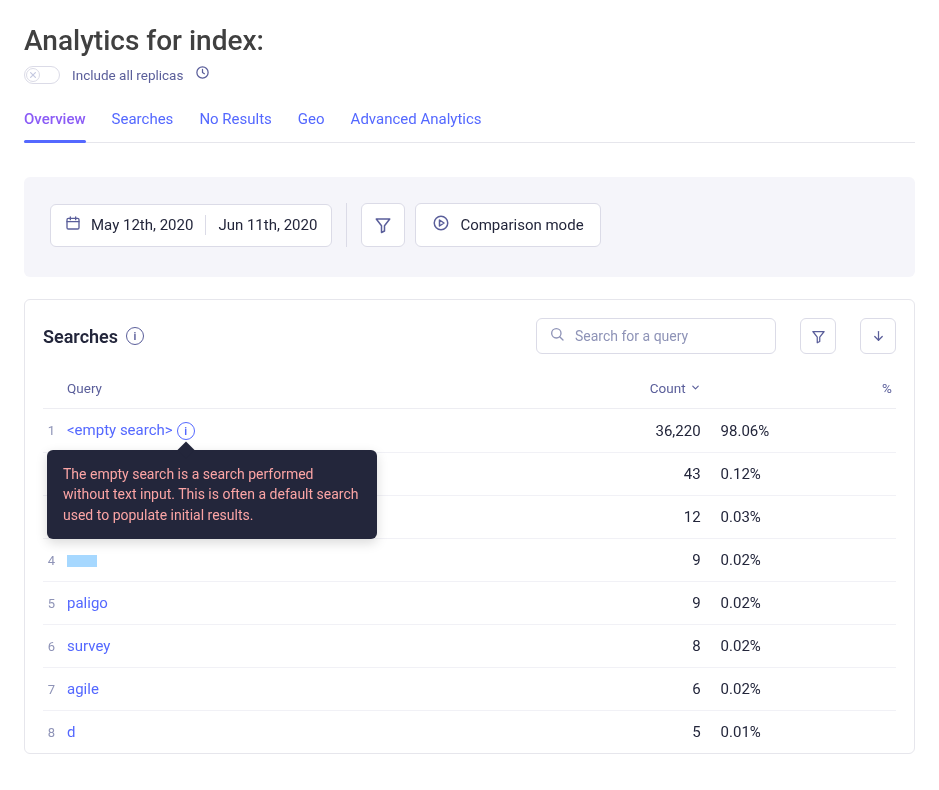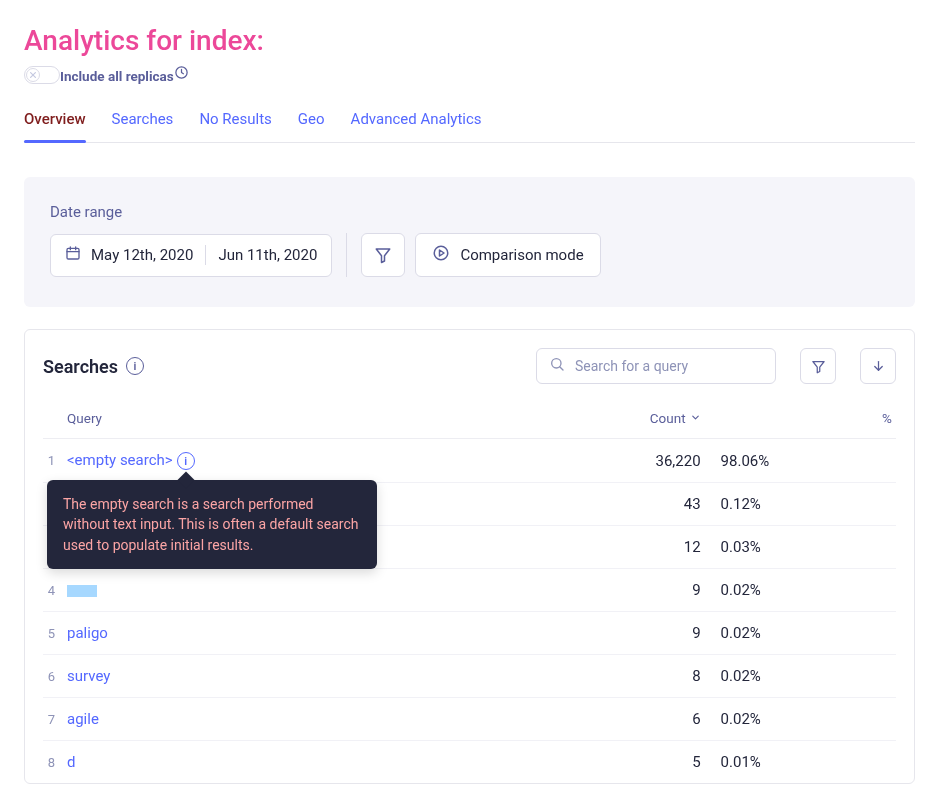--- a/index.html
+++ b/index.html
@@ -1,27 +1,27 @@
 <!DOCTYPE html>
 <html><head>
 <meta charset="utf-8">
 <style>
 * { box-sizing: border-box; margin: 0; padding: 0; font-family: -apple-system, BlinkMacSystemFont, "Segoe UI", Roboto, Helvetica, Arial, sans-serif; }
 body { background: #fff; color: #23263b; width: 939px; padding: 24px; }
-.page-title { font-size: 28px; font-weight: 500; color: #ec4899; display: flex; align-items: baseline; gap: 8px; }
+.page-title { font-size: 28px; font-weight: 500; color: #404040; display: flex; align-items: baseline; gap: 8px; }
 .page-title .index-name { font-weight: 600; }
-.subheader { display: flex; align-items: flex-end; margin-top: 8px; margin-bottom: 18px; font-weight: bold; }
+.subheader { display: flex; align-items: center; gap: 12px; margin-top: 8px; margin-bottom: 18px; }
 .toggle { width: 36px; height: 18px; border: 1px solid #dbdbe7; border-radius: 9px; background: #fff; position: relative; display: inline-flex; align-items: center; }
 .toggle .knob { width: 14px; height: 14px; border-radius: 50%; background: #fff; border: 1px solid #dbdbe7; position: absolute; left: 1px; display:flex; align-items:center; justify-content:center; }
 .toggle .knob svg { width: 8px; height: 8px; stroke: #c5c9e0; }
 .subheader-label { color: #5a5e9a; font-size: 13.5px; }
 .clock-icon { color: #5a5e9a; }
 .tabs { display: flex; gap: 26px; border-bottom: 1px solid #e6e6ec; }
 .tab { padding: 8px 0 14px 0; font-size: 15px; color: #5468ff; cursor: pointer; position: relative; }
-.tab.active { color: #7f1d1d; font-weight: 500; }
+.tab.active { color: #8b5cf6; font-weight: 500; }
 .tab.active::after { content:""; position:absolute; left:0; right:0; bottom:-1px; height:3px; background:#5468ff; border-radius:2px; }
 .date-panel { background:#f5f5fa; border-radius:6px; padding:26px 26px 30px 26px; margin-top:34px; }
 .date-panel-label { color:#5a5e9a; font-size:15px; margin-bottom:12px; }
 .date-row { display:flex; gap:10px; align-items:center; }
 .date-box { background:#fff; border:1px solid #dbdbe7; border-radius:6px; height:43px; display:flex; align-items:center; padding:0 14px; gap:10px; font-size:15px; color:#23263b; }
 .date-box .divider { width:1px; height:20px; background:#dbdbe7; margin:0 2px; }
 .vline { width:1px; height:44px; background:#dbdbe7; margin:0 4px; }
 .icon-btn { background:#fff; border:1px solid #dbdbe7; border-radius:6px; height:44px; width:44px; display:flex; align-items:center; justify-content:center; cursor:pointer; }
 .comparison-btn { background:#fff; border:1px solid #dbdbe7; border-radius:6px; height:44px; display:flex; align-items:center; gap:10px; padding:0 16px; font-size:15px; cursor:pointer; }
 .card { border:1px solid #e6e6ec; border-radius:6px; margin-top:22px; padding:18px 18px 0 18px; }
@@ -78,21 +78,20 @@
 
 <div class="tabs">
   <div class="tab active">Overview</div>
   <div class="tab">Searches</div>
   <div class="tab">No Results</div>
   <div class="tab">Geo</div>
   <div class="tab">Advanced Analytics</div>
 </div>
 
 <div class="date-panel">
-  <div class="date-panel-label">Date range</div>
   <div class="date-row">
     <div class="date-box">
       <span>
         <svg width="16" height="16" viewBox="0 0 24 24" fill="none" stroke="#5a5e9a" stroke-width="2" stroke-linecap="round" stroke-linejoin="round">
             <rect x="3" y="5" width="18" height="16" rx="2"></rect>
             <line x1="3" y1="10" x2="21" y2="10"></line>
             <line x1="8" y1="3" x2="8" y2="7"></line>
             <line x1="16" y1="3" x2="16" y2="7"></line>
           </svg>
       </span>

